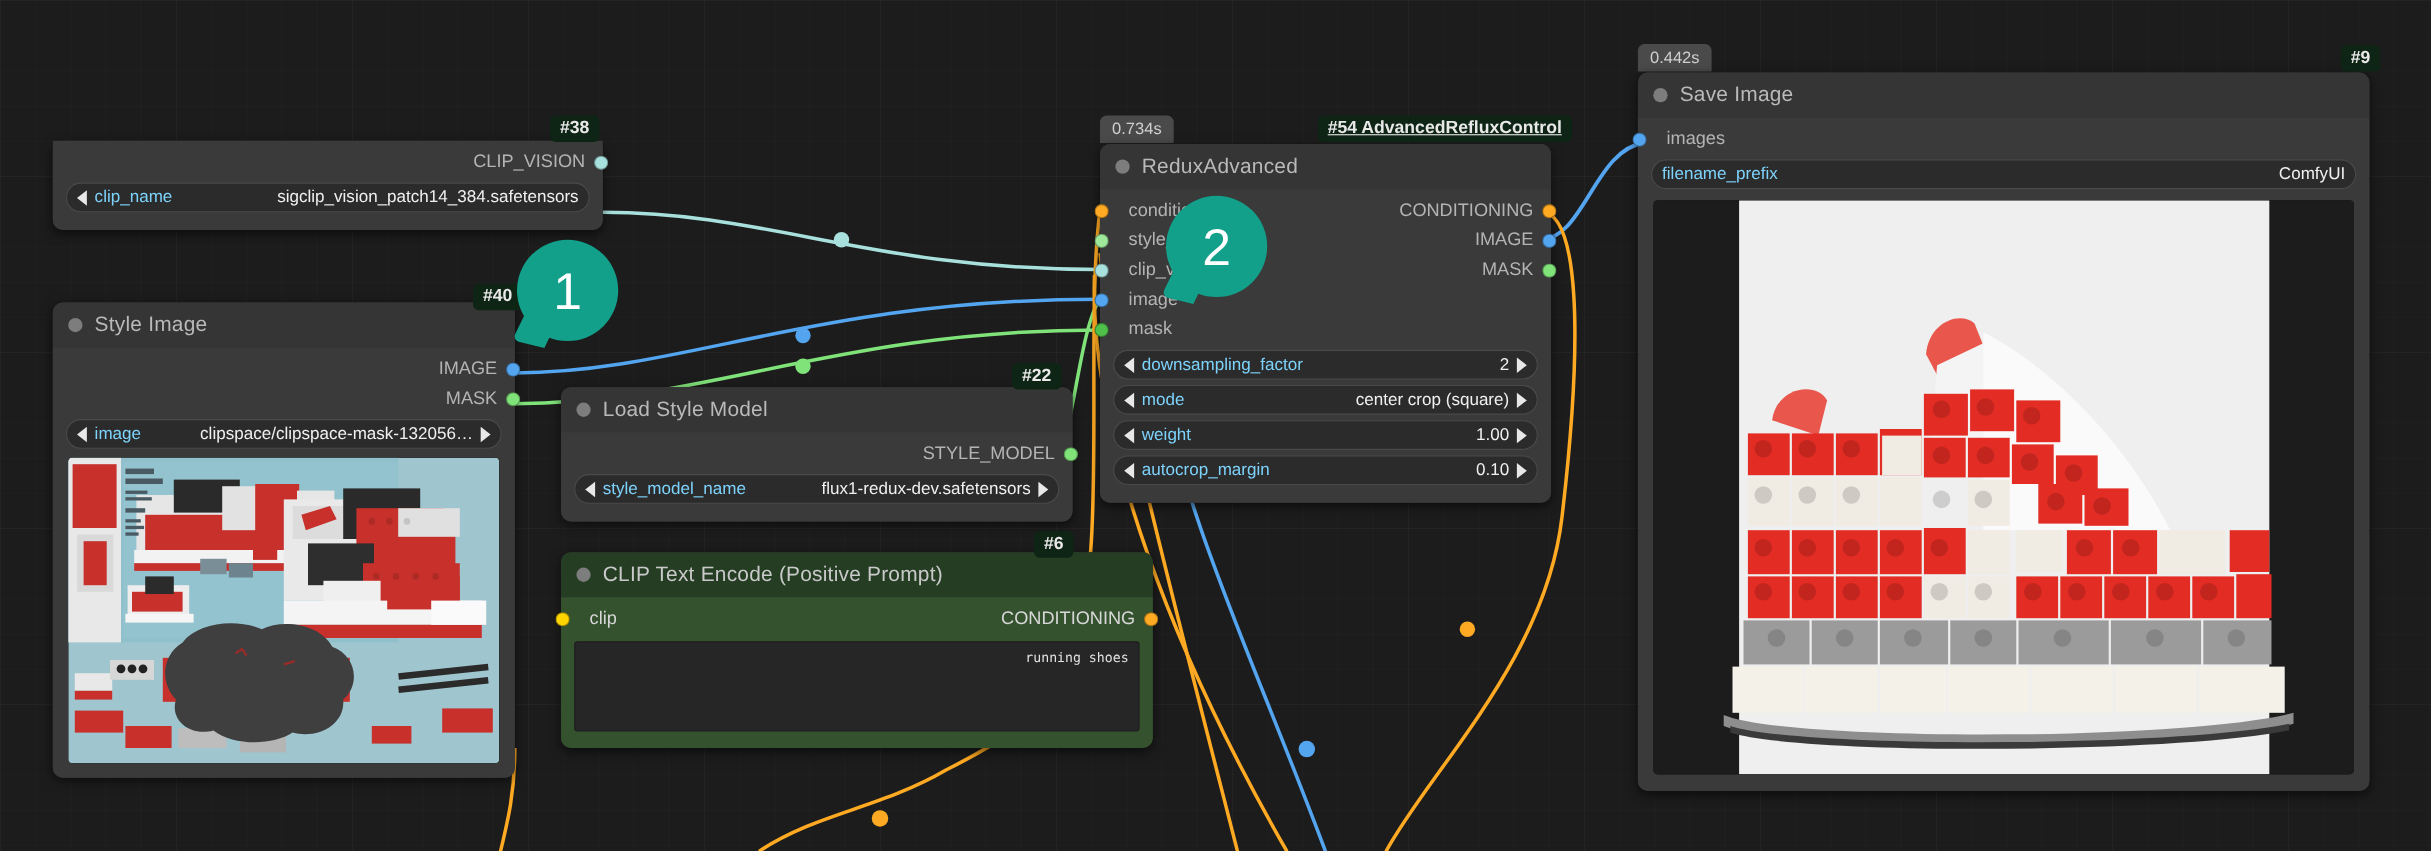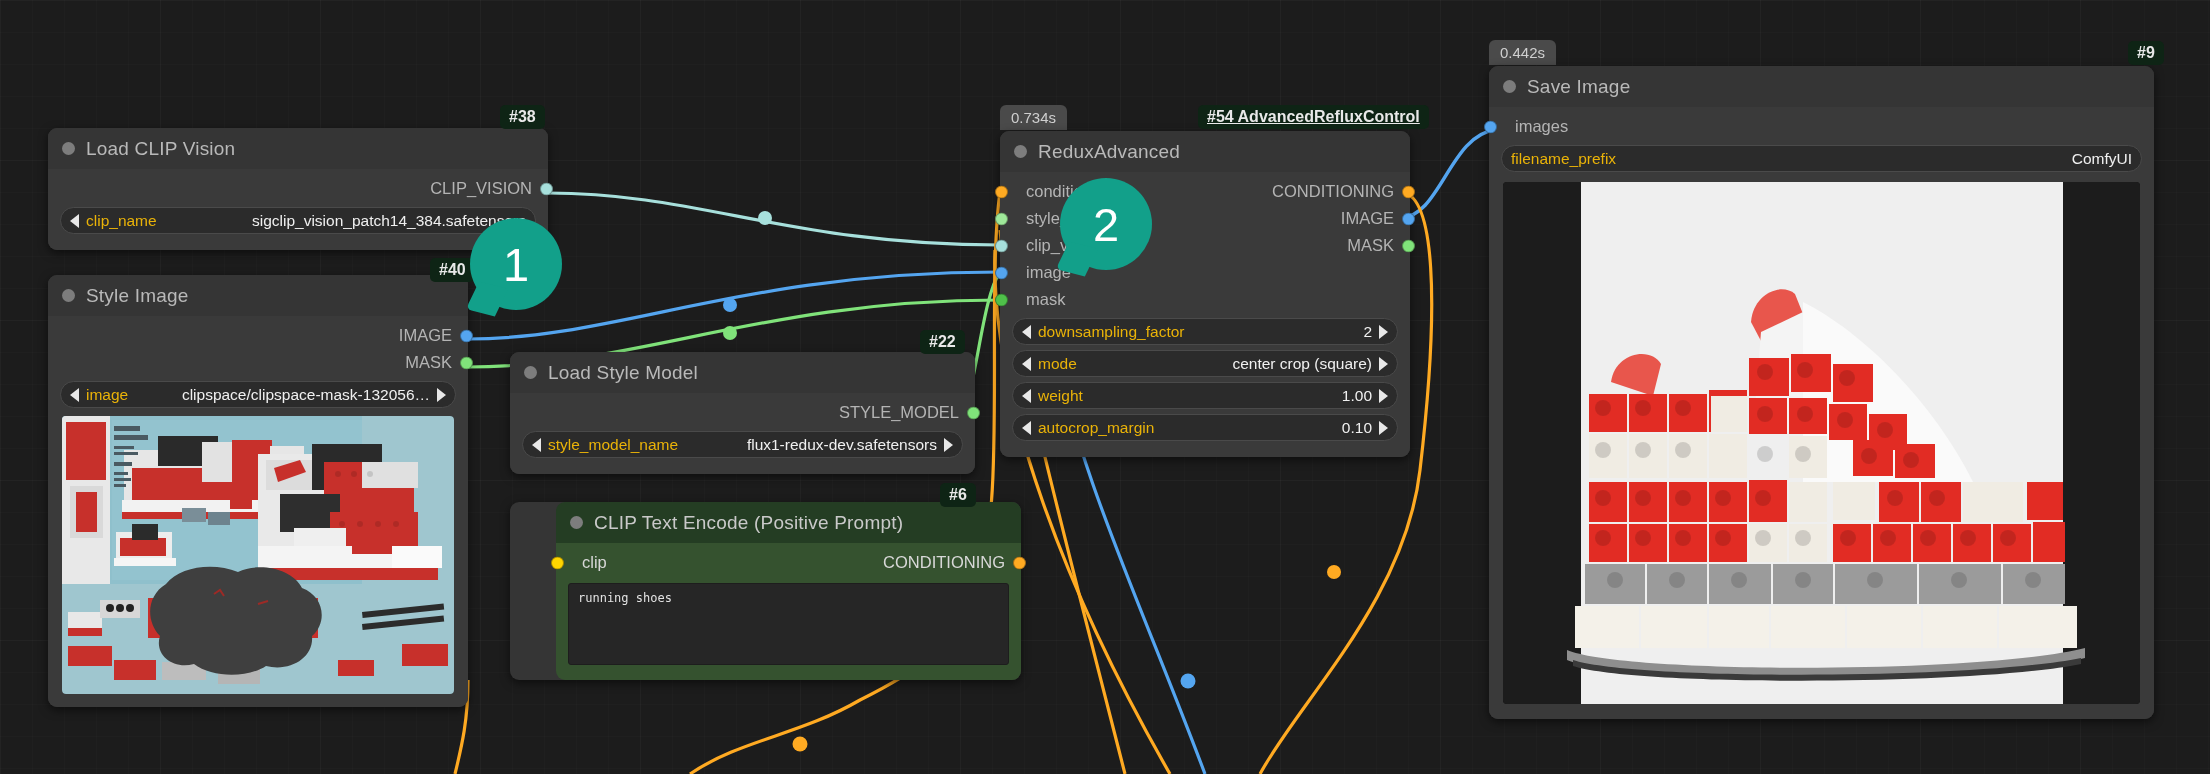--- a/index.html
+++ b/index.html
@@ -14,41 +14,41 @@
       linear-gradient(rgba(255,255,255,0.012) 1px, transparent 1px),
       linear-gradient(90deg, rgba(255,255,255,0.012) 1px, transparent 1px);
     background-size:160px 160px,160px 160px,32px 32px,32px 32px;
   }
 
   
   #wires{position:absolute;inset:0;width:2210px;height:774px;pointer-events:none;z-index:5;}
 
   
   .node{position:absolute;border-radius:9px;background:#353535;
-        box-shadow:0 3px 10px rgba(0,0,0,.55);z-index:10;}
+        box-shadow:0 3px 10px rgba(0,0,0,.55);z-index:10;text-align:right;}
   .node .titlebar{display:flex;align-items:center;gap:11px;height:41px;
         padding:0 14px;border-radius:9px 9px 0 0;background:#353535;}
   .node .tdot{width:13px;height:13px;border-radius:50%;background:#7d7d7d;flex:0 0 auto;}
   .node .ttext{color:#b9b9b9;font-size:19px;letter-spacing:.2px;white-space:nowrap;}
   .node .body{background:#3a3a3a;border-radius:0 0 9px 9px;padding:6px 0 11px;}
 
   
   .slot{position:relative;height:27px;display:flex;align-items:center;padding:0 16px;}
   .slot .lbl{color:#b4b4b4;font-size:16.5px;}
   .slot.out{justify-content:flex-end;}
   .dot{position:absolute;width:11px;height:11px;border-radius:50%;top:50%;
        transform:translateY(-50%);border:1px solid rgba(0,0,0,.35);}
   .dot.l{left:-5px;} .dot.r{right:-5px;}
   .slot.in .lbl{margin-left:10px;}
 
   
   .widget{position:relative;margin:5px 12px;height:27px;border-radius:14px;
      background:#2b2b2b;display:flex;align-items:center;
      padding:0 9px;border:1px solid #4a4a4a;box-sizing:border-box;}
-  .widget .wname{color:#eab308;font-size:15.5px;white-space:nowrap;}
+  .widget .wname{color:#7dd3fc;font-size:15.5px;white-space:nowrap;}
   .widget .wval{color:#f0f0f0;font-size:15.5px;margin-left:auto;white-space:nowrap;overflow:hidden;}
   .arrow{width:0;height:0;flex:0 0 auto;}
   .arrow.left{border-top:7px solid transparent;border-bottom:7px solid transparent;
      border-right:9px solid #e8e8e8;margin-right:7px;}
   .arrow.right{border-top:7px solid transparent;border-bottom:7px solid transparent;
      border-left:9px solid #e8e8e8;margin-left:7px;}
 
   .btnwidget{margin:5px 18px;height:26px;border-radius:4px;background:#2e2e2e;
      display:flex;align-items:center;justify-content:center;color:#dcdcdc;font-size:15.5px;}
 
@@ -107,24 +107,20 @@
     <path d="M1050 330 C 1080 480, 1140 600, 1205 774" fill="none" stroke="#54a5f0" stroke-width="3.2"></path>
     <circle cx="1188" cy="681" r="7.5" fill="#54a5f0"></circle>
 
     <path d="M468 680 C 468 720, 462 745, 455 774" fill="none" stroke="#ffaa22" stroke-width="3.2"></path>
     <path d="M690 774 C 740 740, 800 735, 860 700 C 920 670, 960 640, 975 610" fill="none" stroke="#ffaa22" stroke-width="3.2"></path>
     <circle cx="800" cy="744" r="7.5" fill="#ffaa22"></circle>
   </svg>
 
   <div class="badge" style="left:500px;top:105px;">#38</div>
   <div class="node" style="left:48px;top:128px;width:500px;">
-    <div class="titlebar">
-      <span class="tdot"></span>
-      <span class="ttext">Load CLIP Vision</span>
-    </div>
     <div class="body">
       <div class="slot out">
         <span class="lbl">CLIP_VISION</span>
         <span class="dot r" style="background:#a7e0dc;"></span>
       </div>
       <div class="widget">
         <span class="arrow left"></span>
         <span class="wname">clip_name</span>
         <span class="wval">sigclip_vision_patch14_384.safetensors</span>
       </div>
@@ -271,21 +267,21 @@
       <div class="widget">
         <span class="arrow left"></span>
         <span class="wname">style_model_name</span>
         <span class="wval">flux1-redux-dev.safetensors</span>
         <span class="arrow right"></span>
       </div>
     </div>
   </div>
 
   <div class="badge" style="left:940px;top:483px;">#6</div>
-  <div class="node green" style="left:510px;top:502px;width:465px;padding-left:46px;">
+  <div class="node green" style="left:510px;top:502px;width:538px;">
     <div class="titlebar">
       <span class="tdot"></span>
       <span class="ttext">CLIP Text Encode (Positive Prompt)</span>
     </div>
     <div class="body">
       <div class="slot" style="justify-content:space-between;">
         <span style="display:flex;align-items:center;">
           <span class="dot l" style="background:#ffd500;"></span>
           <span class="lbl" style="margin-left:10px;">clip</span>
         </span>

